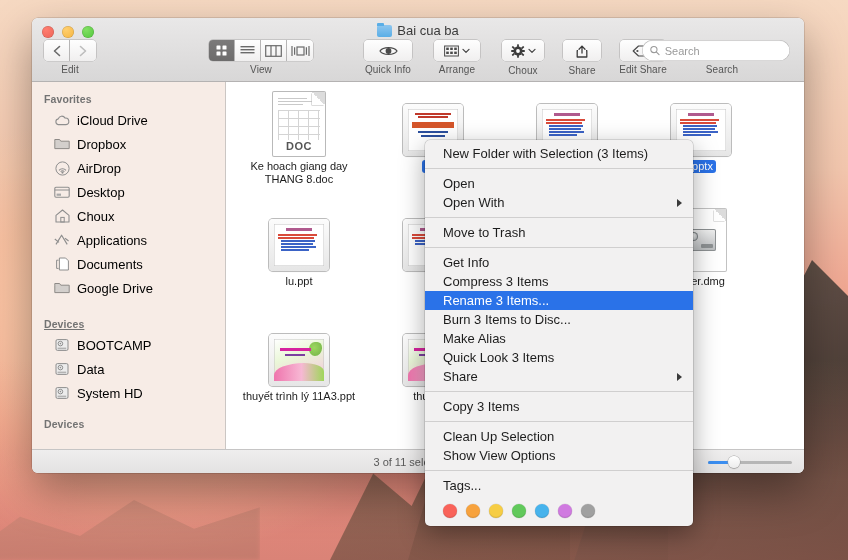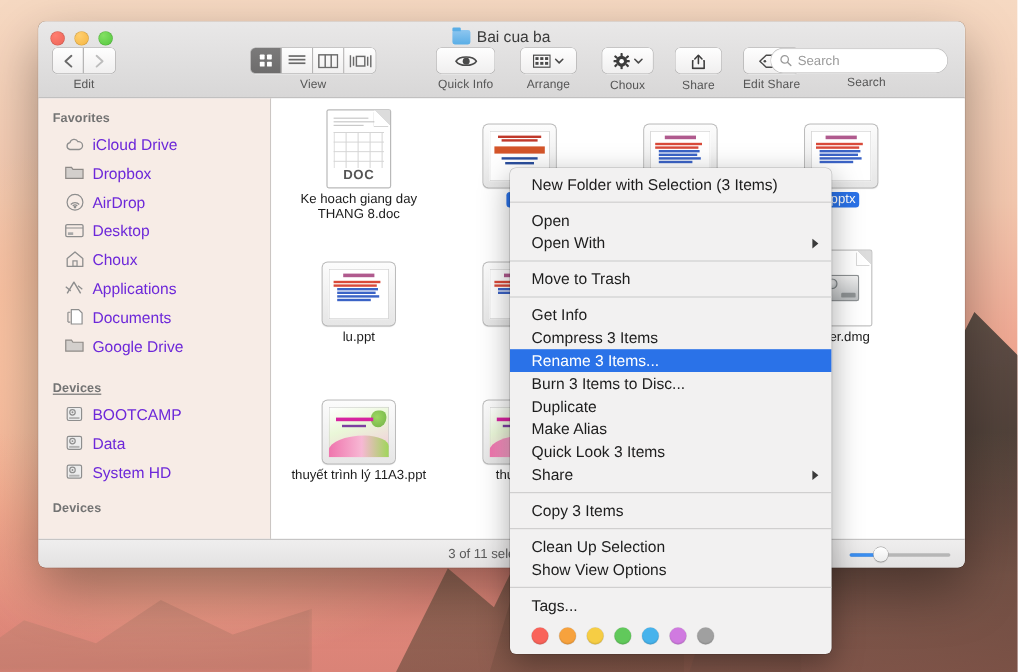--- a/index.html
+++ b/index.html
@@ -135,21 +135,21 @@
     padding-top: 6px;
     overflow: hidden;
     position: relative;
   }
   .side-head {
     font-size: 10.5px; font-weight: bold; color: #737373;
     padding: 5px 0 3px 12px; letter-spacing: .1px;
   }
   .side-item {
     height: 24px; display: flex; align-items: center; gap: 7px;
-    padding-left: 22px; font-size: 13px; color: #6d28d9;
+    padding-left: 22px; font-size: 13px; color: #000000;
   }
   .side-ico { width: 16px; height: 16px; flex: none; display:flex; align-items:center; justify-content:center; }
 
   
   .content {
     flex: 1; background: #ffffff; position: relative; overflow: hidden;
   }
   .grid {
     display: grid;
     grid-template-columns: repeat(4, 134px);
@@ -757,23 +757,20 @@
     <div class="mi">
       <span>Compress 3 Items</span>
     </div>
     <div class="mi hl">
       <span>Rename 3 Items...</span>
     </div>
     <div class="mi">
       <span>Burn 3 Items to Disc...</span>
     </div>
     <div class="mi">
-      <span>Duplicate</span>
-    </div>
-    <div class="mi">
       <span>Make Alias</span>
     </div>
     <div class="mi">
       <span>Quick Look 3 Items</span>
     </div>
     <div class="mi">
       <span>Share</span>
       <span class="arrow"></span>
     </div>
     <div class="msep"></div>

